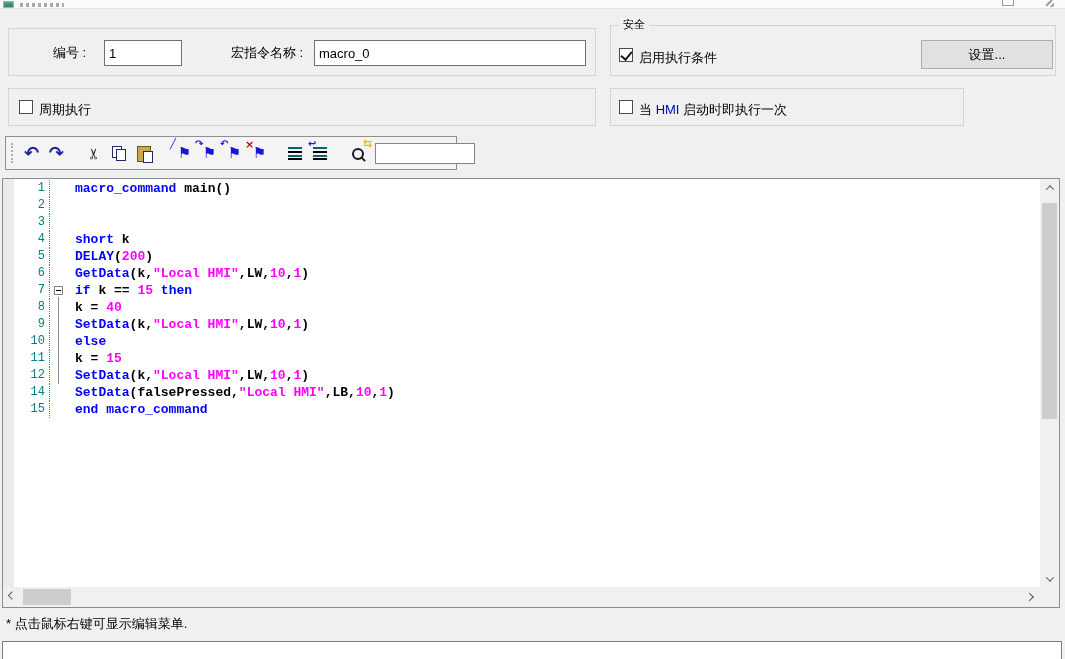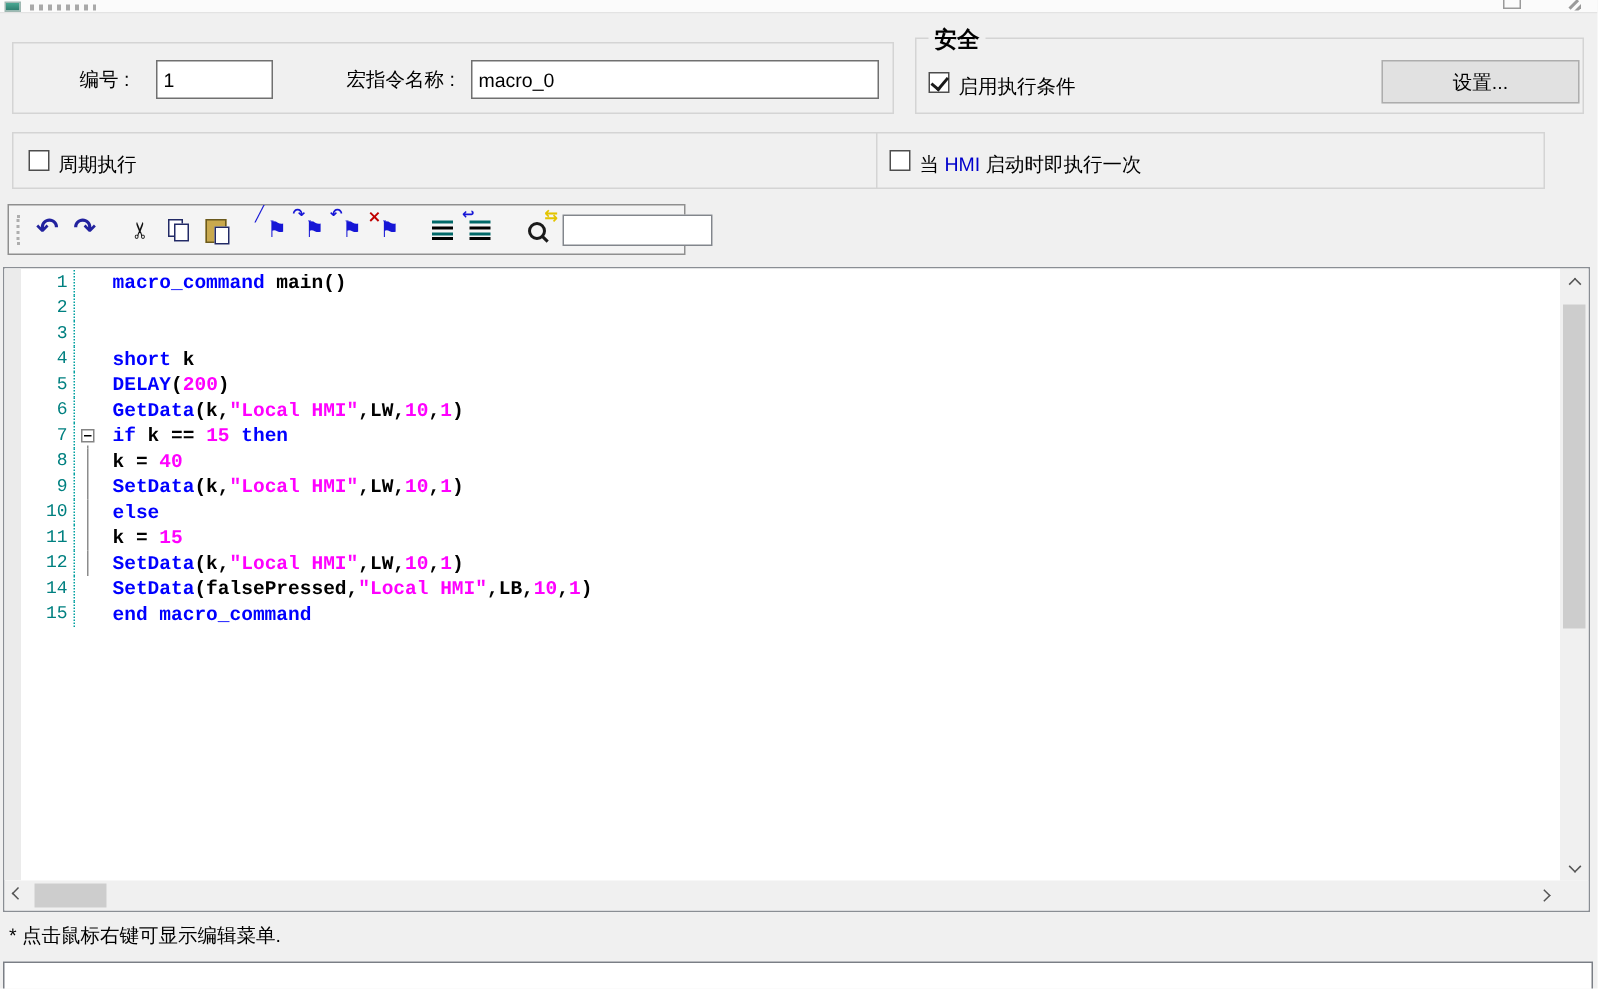--- a/index.html
+++ b/index.html
@@ -19,22 +19,22 @@
   .max-sliver{position:absolute;left:1002px;top:-4px;width:12px;height:10px;border:1.5px solid #9a9a9a;background:transparent;}
   .grip-sliver{position:absolute;left:1045px;top:0;width:9px;height:7px;overflow:hidden;}
   .grip-sliver::before,.grip-sliver::after{content:"";position:absolute;background:#9a9a9a;width:8px;height:1.5px;transform:rotate(-45deg);}
   .grip-sliver::before{left:0;top:2px;} .grip-sliver::after{left:3px;top:5px;}
 
   
   .group{position:absolute;border:1px solid var(--groupborder);background:var(--bg);}
   .g-row1-left{left:8px;top:28px;width:588px;height:48px;}
   .g-security{left:610px;top:25px;width:446px;height:51px;}
   .g-row2-left{left:8px;top:88px;width:588px;height:38px;}
-  .g-row2-right{left:584px;top:88px;width:446px;height:38px;}
-  .legend{position:absolute;left:8px;top:-9px;background:var(--bg);padding:0 4px;font-size:15px;font-weight:bold;}
+  .g-row2-right{left:610px;top:88px;width:354px;height:38px;}
+  .legend{position:absolute;left:8px;top:-9px;background:var(--bg);padding:0 4px;font-size:11px;}
 
   .flabel{position:absolute;white-space:nowrap;text-align:center;}
   .tbox{position:absolute;background:#fff;border:1px solid #707070;font-family:"Liberation Sans",sans-serif;font-size:13px;padding:0 4px;outline:none;}
 
   .btn{position:absolute;background:#e1e1e1;border:1px solid #adadad;font-family:"Liberation Sans",sans-serif;font-size:13px;
     display:flex;align-items:center;justify-content:center;cursor:default;}
 
   
   .cb{position:absolute;width:14px;height:14px;background:#fff;border:1px solid #4d4d4d;}
   .cb.checked::after{content:"";position:absolute;left:3px;top:0px;width:5px;height:9px;

